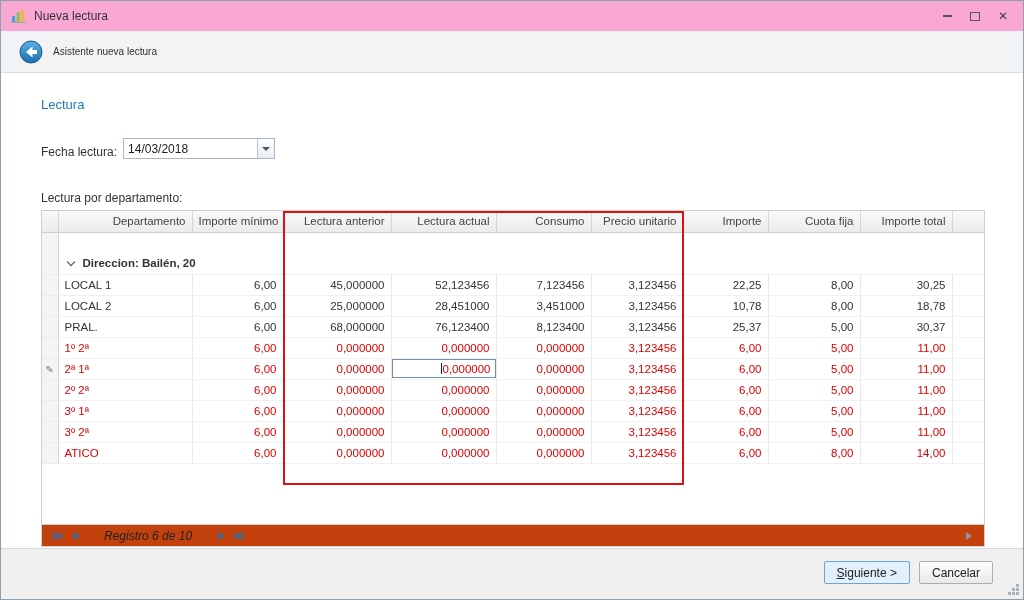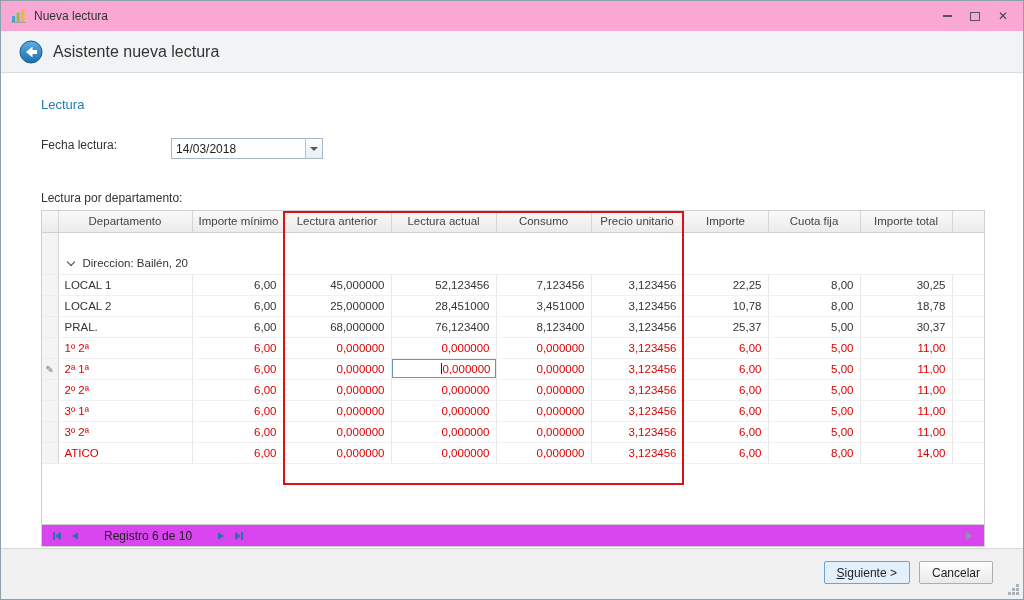--- a/index.html
+++ b/index.html
@@ -23,77 +23,77 @@
   .tb-btn { width:28px; height:20px; display:flex; align-items:center; justify-content:center; color:#444; cursor:pointer; }
   .min-glyph { width:9px; height:2px; background:#555; }
   .max-glyph { width:10px; height:9px; border:1px solid #555; }
   .close-glyph { font-size:12px; line-height:1; color:#444; }
   
   .header-band {
     height:42px; background:#f1f3f4; border-bottom:1px solid #d8dcde;
     display:flex; align-items:center; padding:0 18px; flex:0 0 auto;
   }
   .back-btn { width:24px; height:24px; margin-right:10px; cursor:pointer; }
-  .header-title { font-size:16px; color:#333;text-align:center; }
+  .header-title { font-size:10px; color:#333;text-align:center; }
   
   .content { flex:1 1 auto; background:#fff; padding:24px 40px 0 40px; overflow:hidden; }
   .section-title { font-size:13px; color:#1f7cb4; font-weight:normal; }
-  .field-row { margin-top:26px; display:flex; align-items:flex-start;gap:48px; }
+  .field-row { margin-top:26px; display:flex; align-items:flex-end; }
   .field-label { margin-right:6px; }
   .datebox { display:flex; width:152px; height:21px; border:1px solid #a7b7c7; background:#fff; }
   .datebox input {
     flex:1; border:none; outline:none; padding:0 4px; font:inherit; color:#222; min-width:0;
   }
   .date-drop {
     width:17px; border-left:1px solid #b6c4d2; background:linear-gradient(#fdfdfd,#e8eef4);
     display:flex; align-items:center; justify-content:center; cursor:pointer;
   }
   .caret-down { width:0; height:0; border-left:4px solid transparent; border-right:4px solid transparent; border-top:4px solid #4a5a68; }
   .grid-caption { margin-top:32px; margin-bottom:5px; }
   
   .grid-wrap { width:944px; height:337px; border:1px solid #cfcfcf; display:flex; flex-direction:column; background:#fff; }
   .tbl-area { flex:1 1 auto; position:relative; overflow:hidden; }
   table { border-collapse:collapse; table-layout:fixed; width:942px; font-size:11.5px; }
   th {
     height:21px; background:linear-gradient(#f9f9f9,#ebebeb);
     border-right:1px solid #d5d5d5; border-bottom:1px solid #cfcfcf;
-    font-weight:normal; color:#444; text-align:center; padding:0 6px;
+    font-weight:normal; color:#444; text-align:right; padding:0 6px;
     white-space:nowrap; overflow:hidden; cursor:pointer;
   }
   td {
     height:21px; border-right:1px solid #e8e8e8; border-bottom:1px solid #f1f1f1;
     padding:0 6px; white-space:nowrap; overflow:hidden; background:#fff;
   }
   td.ind { background:#f4f4f4; border-right:1px solid #d5d5d5; border-bottom:1px solid #ececec; padding:0 2px; text-align:center; }
   th.ind-h { background:linear-gradient(#f9f9f9,#ebebeb); }
   td.num { text-align:right; }
   td.fill, th.fill { border-right:none; }
   tr.red td { color:#dd0000; }
   tr.spacer td { border-bottom:none; height:21px; }
-  tr.group td.group-cell { border-right:none; border-bottom:1px solid #eeeeee; height:19px; font-weight:normal; color:#333; }
+  tr.group td.group-cell { border-right:none; border-bottom:1px solid #eeeeee; height:19px; font-weight:bold; color:#333; }
   .chev {
     display:inline-block; width:6px; height:6px;
     border-right:1.6px solid #444; border-bottom:1.6px solid #444;
     transform:rotate(45deg); margin:0 9px 2px 3px;
   }
   .pencil { font-size:10px; color:#777; }
   td.edit-td { padding:0; }
   .editor {
     height:19px; margin:0; border:1px solid #6e92b0; background:#fff;
     display:flex; align-items:center; justify-content:flex-end; padding:0 4px;
   }
   .text-caret { display:inline-block; width:1px; height:11px; background:#222; margin-right:1px; }
   .red-rect {
     position:absolute; left:241px; top:0; width:401px; height:274px;
     border:2px solid #e01010; pointer-events:none;
   }
   
   .navigator {
-    flex:0 0 auto; height:22px; border-top:1px solid #cfcfcf; background:#d946ef;
-    display:flex; align-items:center; padding:0 6px;
+    flex:0 0 auto; height:22px; border-top:1px solid #cfcfcf; background:#c2410c;
+    display:flex; align-items:center; padding:0 6px;font-style:italic;
   }
   .nav-btn { display:inline-flex; align-items:center; justify-content:center; width:18px; height:16px; cursor:pointer; }
   .tri-l { width:0; height:0; border-style:solid; border-width:4px 6px 4px 0; border-color:transparent #2f6fb2 transparent transparent; }
   .tri-r { width:0; height:0; border-style:solid; border-width:4px 0 4px 6px; border-color:transparent transparent transparent #2f6fb2; }
   .nav-bar { width:2px; height:8px; background:#2f6fb2; }
   .nav-text { margin:0 20px; color:#222; }
   .scroll-right { margin-left:auto; }
   .scroll-right .tri-r { border-left-color:#8a98a6; }
   
   .footer {

